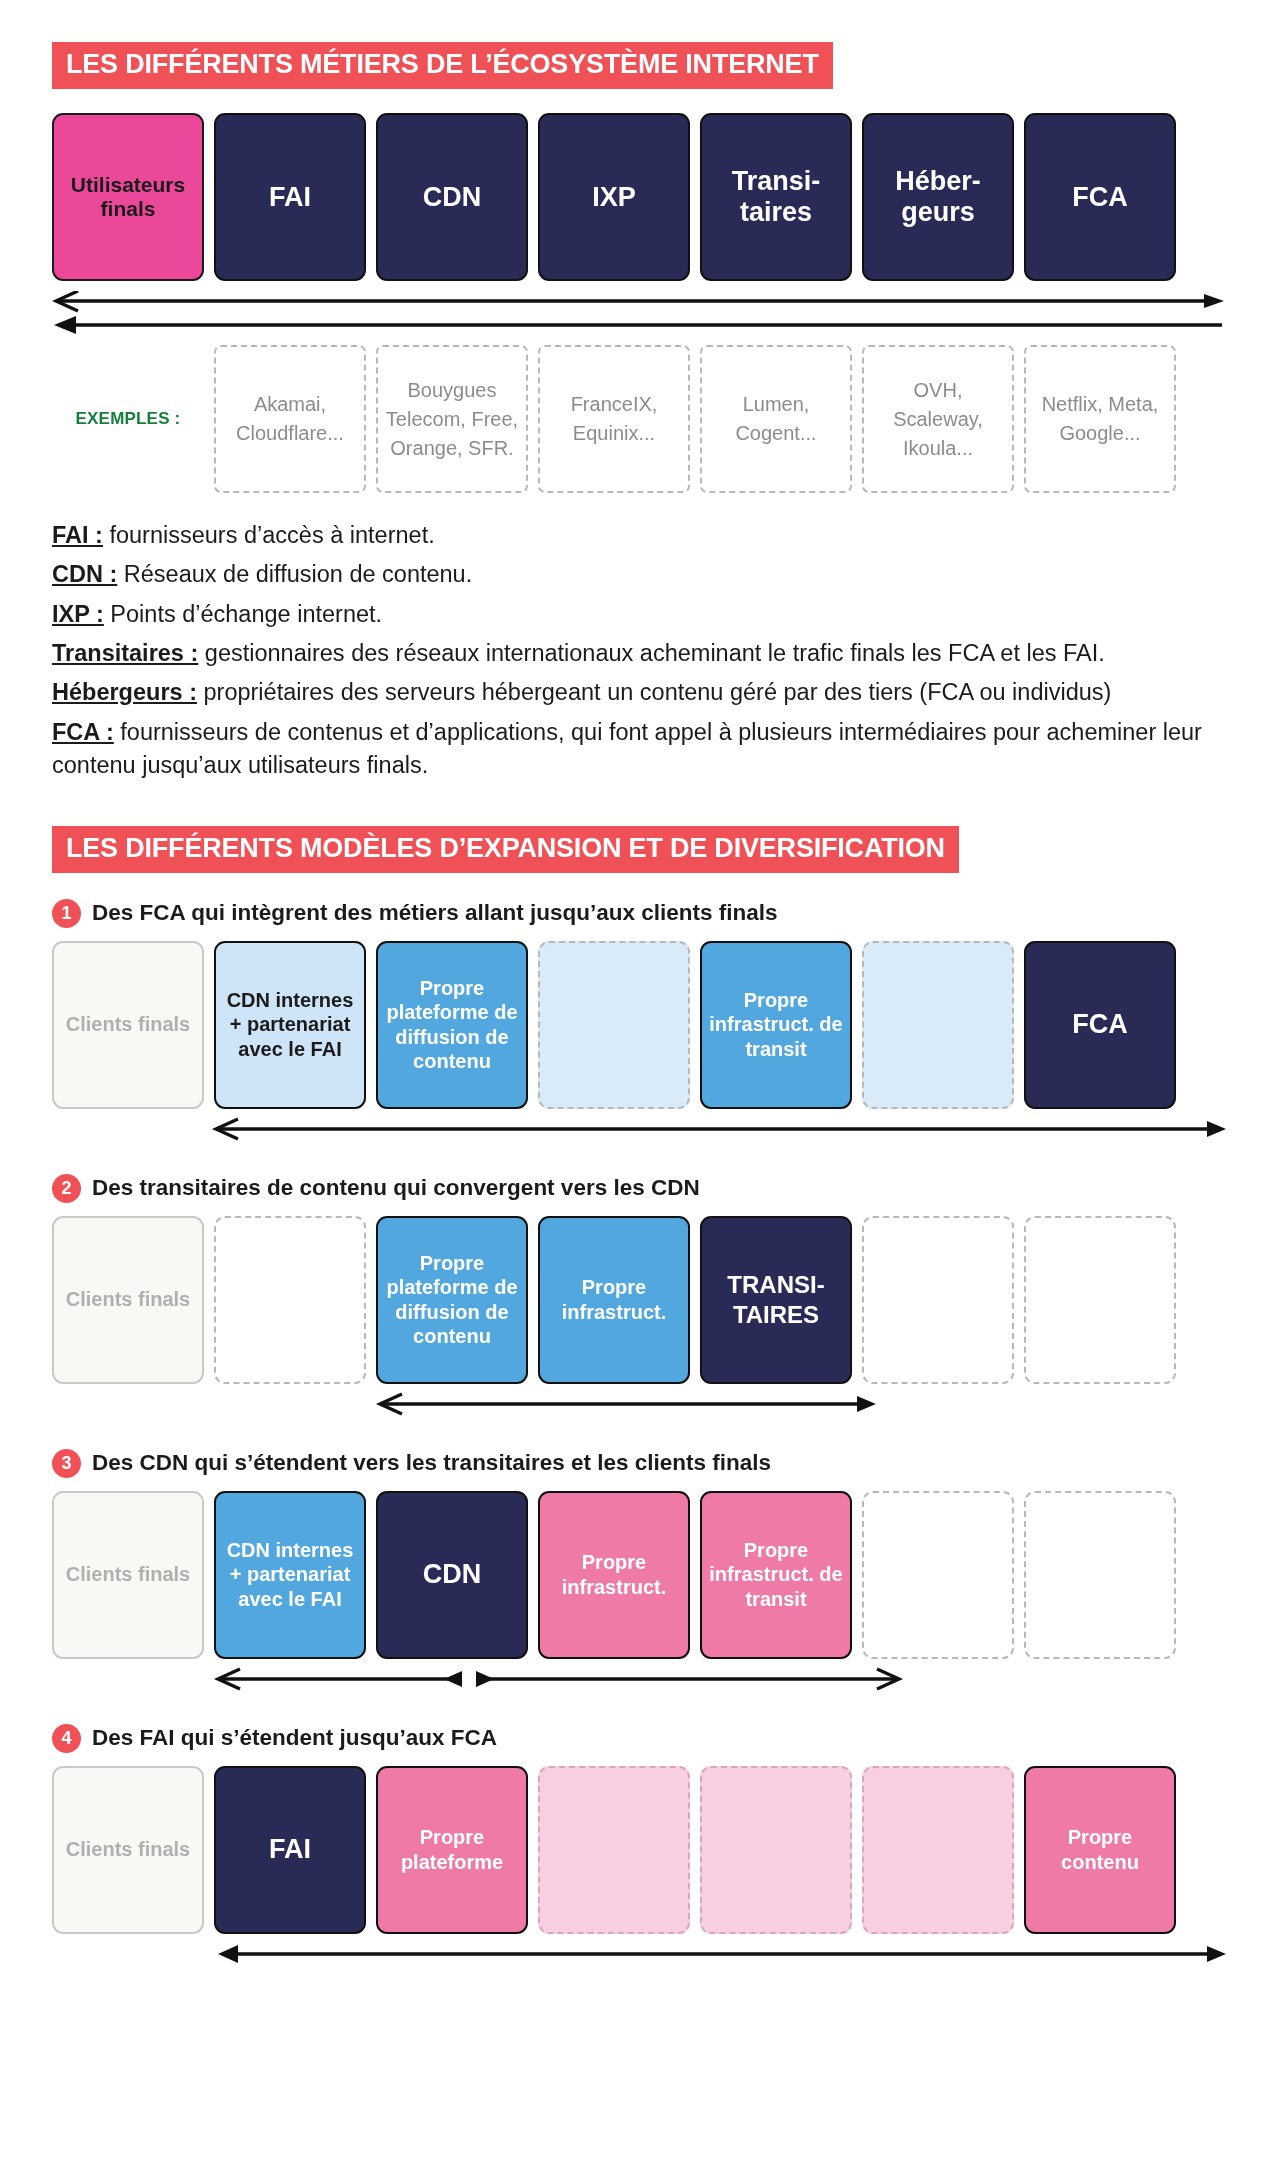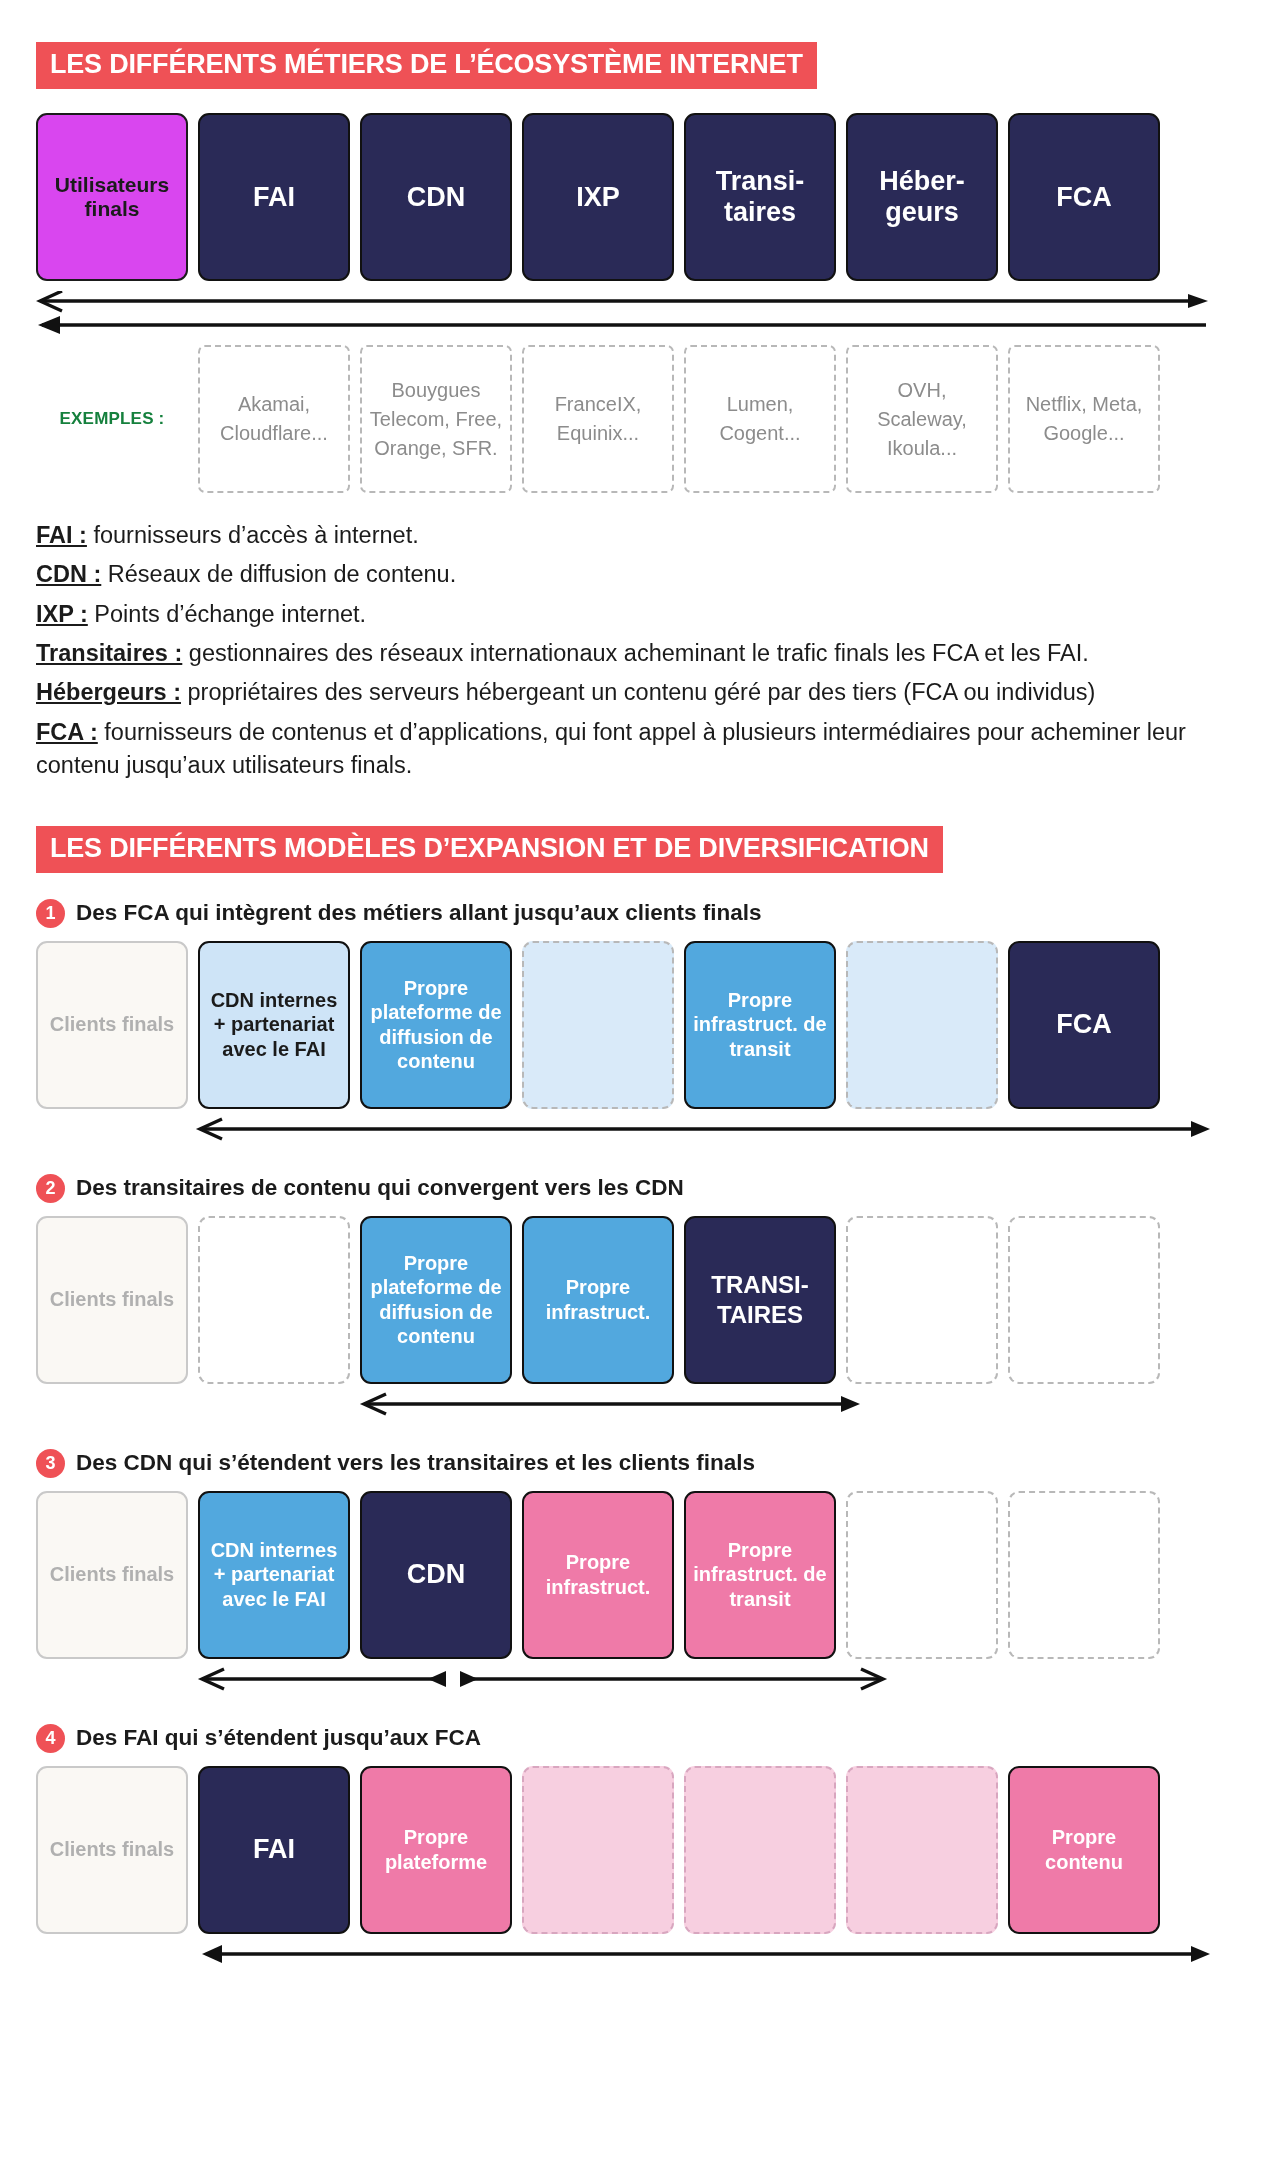--- a/index.html
+++ b/index.html
@@ -3,21 +3,21 @@
 <meta charset="utf-8">
 <style>
   * { box-sizing: border-box; margin: 0; padding: 0; }
   html, body {
     width: 1280px;
     background: #ffffff;
     font-family: "Liberation Sans", sans-serif;
   }
   body { padding: 0; }
 
-  .page { width: 1280px; position: relative; padding: 0 36px; }
+  .page { width: 1280px; position: relative; padding: 0 52px; }
 
   
   .banner {
     display: inline-block;
     background: #ef5156;
     color: #ffffff;
     font-weight: bold;
     font-size: 27px;
     letter-spacing: -0.2px;
     padding: 9px 14px 11px 14px;
@@ -46,21 +46,21 @@
     padding: 4px 8px;
     flex: 0 0 152px;
   }
   .cell-solid-navy {
     background: #2a2a57;
     border: 2.5px solid #111111;
     color: #ffffff;
     font-size: 27px;
   }
   .cell-users {
-    background: #d946ef;
+    background: #ec4899;
     border: 2.5px solid #1b1b1b;
     color: #1b1b1b;
     font-size: 21px;
   }
 
   
   .arrows-main { margin-top: 10px; height: 46px; position: relative; }
   .arrows-main svg { display: block; }
 
   

